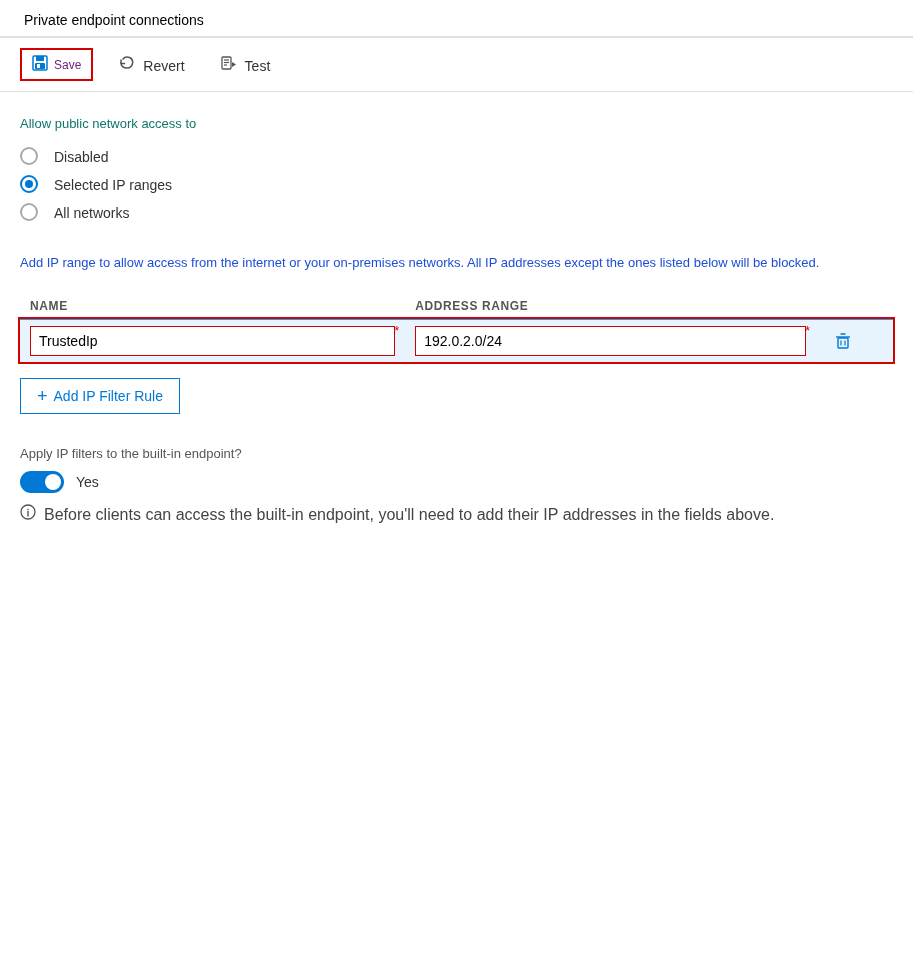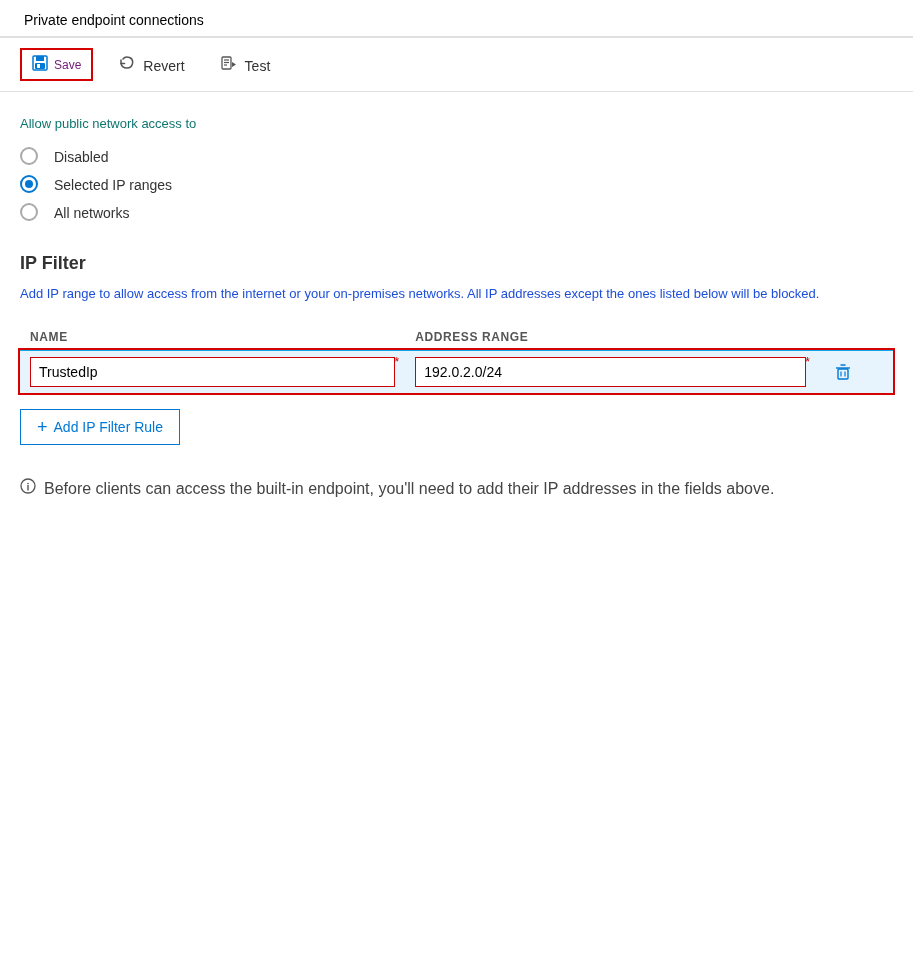--- a/index.html
+++ b/index.html
@@ -340,21 +340,20 @@
       <span class="radio-label">Selected IP ranges</span>
     </label>
 
     <label class="radio-item">
       <div class="radio-circle"></div>
       <span class="radio-label">All networks</span>
     </label>
   </div>
 
   <div class="ip-filter-section">
-    <div class="section-title">IP Filter</div>
     <div class="section-desc">Add IP range to allow access from the internet or your on-premises networks. All IP addresses except the ones listed below will be blocked.</div>
 
     <table class="ip-table">
       <thead>
         <tr>
           <th class="col-name">NAME</th>
           <th class="col-address">ADDRESS RANGE</th>
           <th class="col-action"></th>
         </tr>
       </thead>
@@ -383,21 +382,26 @@
       </tbody>
     </table>
 
     <button class="add-rule-btn">
       <span style="font-size:18px; line-height:1; color:#0078d4;">+</span>
       <span>Add IP Filter Rule</span>
     </button>
   </div>
 
   <div class="apply-section">
-
+    <div class="apply-label">Apply IP filters to the built-in endpoint?</div>
+
+    <div class="toggle-row">
+      <div class="toggle"></div>
+      <span class="toggle-label">Yes</span>
+    </div>
 
     <div class="info-text">
       <svg class="info-icon" viewBox="0 0 16 16" fill="none">
         <circle cx="8" cy="8" r="7" stroke="#555" stroke-width="1.3" fill="none"></circle>
         <circle cx="8" cy="5.5" r="0.8" fill="#555"></circle>
         <line x1="8" y1="7.5" x2="8" y2="12" stroke="#555" stroke-width="1.4" stroke-linecap="round"></line>
       </svg>
       <span>Before clients can access the built-in endpoint, you'll need to add their IP addresses in the fields above.</span>
     </div>
   </div>

